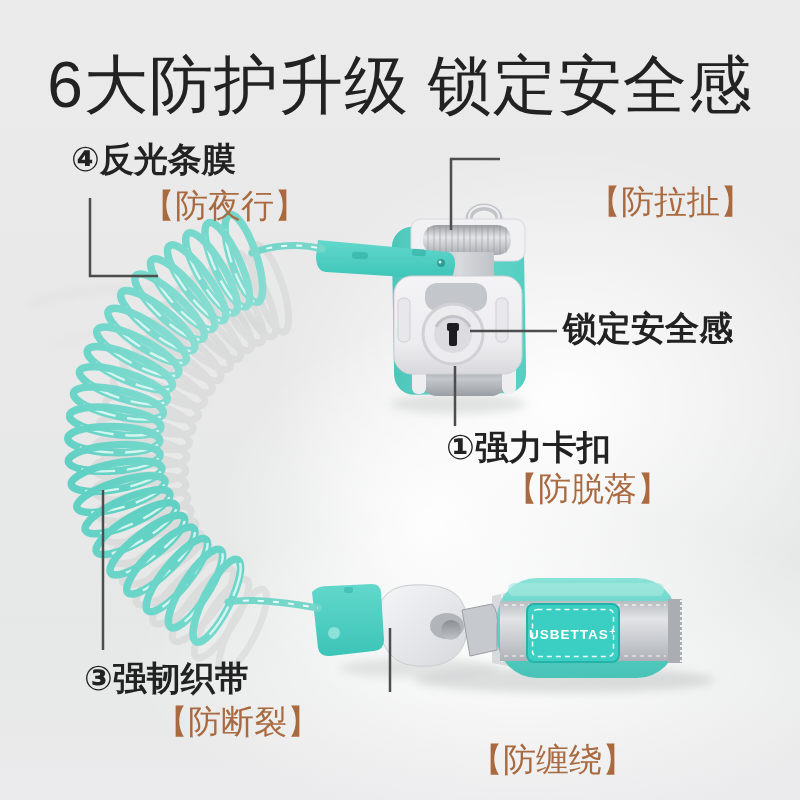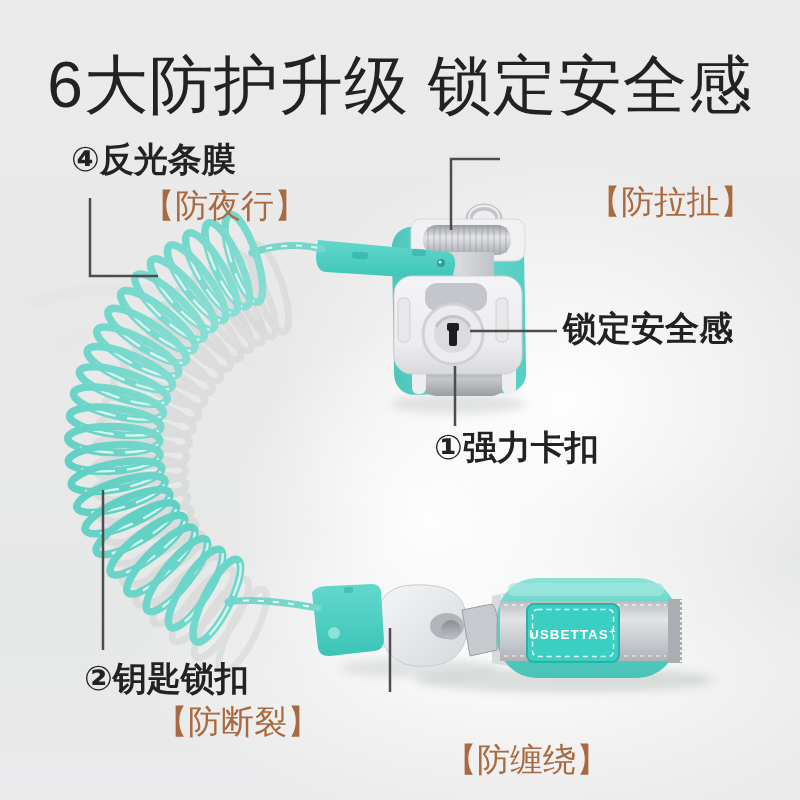--- a/index.html
+++ b/index.html
@@ -256,19 +256,20 @@
 
   <div class="title">6大防护升级 锁定安全感</div>
 
   <div class="c-main" style="left:71px;top:141px">④反光条膜</div>
   <div class="c-sub" style="left:98px;top:188px">【防夜行】</div>
 
   <div class="c-sub" style="left:544px;top:184px">【防拉扯】</div>
 
   <div class="c-main" style="left:563px;top:310px">锁定安全感</div>
 
-  <div class="c-main" style="left:434px;top:429px">①强力卡扣</div>
-
-  <div class="c-main" style="left:84px;top:660px">②钥匙锁扣</div>
+  <div class="c-main" style="left:446px;top:429px">①强力卡扣</div>
+  <div class="c-sub" style="left:461px;top:471px">【防脱落】</div>
+
+  <div class="c-main" style="left:84px;top:660px">③强韧织带</div>
   <div class="c-sub" style="left:111px;top:704px">【防断裂】</div>
 
-  <div class="c-sub" style="left:400px;top:742px">【防缠绕】</div>
+  <div class="c-sub" style="left:426px;top:742px">【防缠绕】</div>
 </div>
 
 </body></html>

